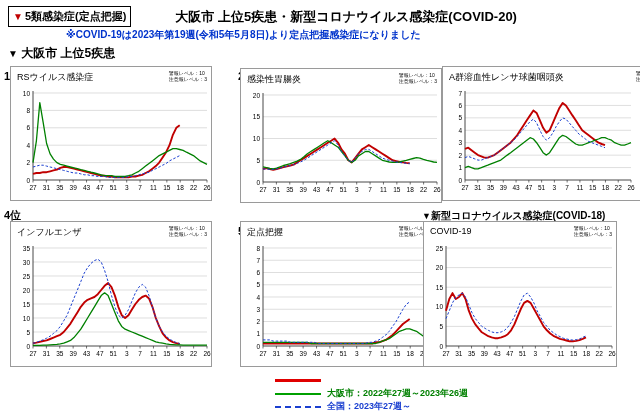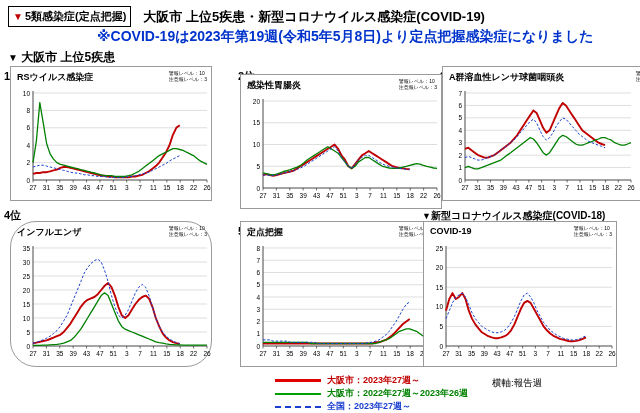--- a/index.html
+++ b/index.html
@@ -4,38 +4,38 @@
 <style>
   html,body{margin:0;padding:0;}
   body{
     width:640px;height:413px;background:#ffffff;
     font-family:"Liberation Sans","DejaVu Sans",sans-serif;
     color:#000;overflow:hidden;position:relative;
   }
   .page{position:relative;width:640px;height:413px;}
 
   
-  .hdr{display:flex;align-items:center;padding:6px 0 0 8px;}
+  .hdr{display:flex;align-items:center;padding:6px 0 0 8px;gap:32px;}
   .hdr-badge{
     border:1px solid #000;font-size:11px;padding:2px 4px;font-weight:bold;
     white-space:nowrap;
   }
   .hdr-badge .tri{color:#c00000;font-size:10px;margin-right:2px;}
   .hdr-title{font-size:13px;font-weight:bold;margin-left:12px;white-space:nowrap;}
   .hdr-note{
-    font-size:14px;color:#0033cc;font-weight:bold;margin:1px 0 0 97px;
+    font-size:10px;color:#0033cc;font-weight:bold;margin:1px 0 0 66px;
   }
   .sec-title{font-size:12px;font-weight:bold;margin:3px 0 0 8px;}
   .sec-title .tri{color:#000;font-size:10px;}
 
   
   .rank{position:absolute;font-size:11px;font-weight:bold;margin-top:15px;}
   .panel{position:absolute;border:1px solid #9a9a9a;background:#fff;}
   .panel-title{
-    position:absolute;left:6px;top:4px;font-size:9px;font-weight:bold;
+    position:absolute;left:6px;top:4px;font-size:9px;font-weight:normal;
   }
   .legend-box{
     position:absolute;right:4px;top:3px;font-size:5px;line-height:1.25;
     text-align:left;color:#000;
   }
   .legend-box div{white-space:nowrap;}
   .covid-head{position:absolute;font-size:10px;font-weight:bold;white-space:nowrap;}
   .covid-head .tri{color:#000;font-size:9px;}
 
   
@@ -53,21 +53,21 @@
 </style>
 </head>
 <body>
 
 <div class="page">
 
   <div class="hdr">
     <div class="hdr-badge">
       <span class="tri">▼</span><span>5類感染症(定点把握)</span>
     </div>
-    <div class="hdr-title">大阪市 上位5疾患・新型コロナウイルス感染症(COVID-19)</div>
+    <div class="hdr-title">大阪市 上位5疾患・新型コロナウイルス感染症(COVID-20)</div>
   </div>
   <div class="hdr-note">※COVID-19は2023年第19週(令和5年5月8日)より定点把握感染症になりました</div>
   <div class="sec-title">
     <span class="tri">▼</span>
     <span>大阪市 上位5疾患</span>
   </div>
 
   <div class="rank" style="left:4px;top:54px;">1位</div>
   <div class="rank" style="left:238px;top:54px;">2位</div>
   <div class="rank" style="left:440px;top:54px;">3位</div>
@@ -124,21 +124,21 @@
         <text x="169.23076923076923" y="123" text-anchor="middle" font-size="6.5" font-family="Liberation Sans, sans-serif" fill="#000">18</text>
         <line x1="182.61538461538458" x2="182.61538461538458" y1="113" y2="115.5" stroke="#333" stroke-width="0.7"></line>
         <text x="182.61538461538458" y="123" text-anchor="middle" font-size="6.5" font-family="Liberation Sans, sans-serif" fill="#000">22</text>
         <line x1="196" x2="196" y1="113" y2="115.5" stroke="#333" stroke-width="0.7"></line>
         <text x="196" y="123" text-anchor="middle" font-size="6.5" font-family="Liberation Sans, sans-serif" fill="#000">26</text>
         <path d="M22.0 106.9 L25.4 106.0 L28.8 106.0 L32.2 105.2 L35.6 105.2 L39.1 104.3 L42.5 103.4 L45.9 102.6 L49.3 100.8 L52.7 100.0 L56.1 100.0 L59.5 100.8 L62.9 101.7 L66.4 102.6 L69.8 103.4 L73.2 104.3 L76.6 105.2 L80.0 106.0 L83.4 106.9 L86.8 107.8 L90.2 108.7 L93.6 108.7 L97.1 109.5 L100.5 109.5 L103.9 110.4 L107.3 110.4 L110.7 110.4 L114.1 110.4 L117.5 110.4 L120.9 109.5 L124.4 109.5 L127.8 108.7 L131.2 107.8 L134.6 106.0 L138.0 104.3 L141.4 101.7 L144.8 99.1 L148.2 95.6 L151.6 90.4 L155.1 85.2 L158.5 78.2 L161.9 67.8 L165.3 60.8 L168.7 58.2" fill="none" stroke="#c00000" stroke-width="1.9" stroke-linejoin="round"></path>
         <path d="M22.0 95.6 L25.4 73.8 L28.8 35.6 L32.2 55.6 L35.6 76.5 L39.1 86.9 L42.5 92.1 L45.9 95.6 L49.3 97.3 L52.7 98.2 L56.1 99.1 L59.5 100.0 L62.9 100.8 L66.4 101.7 L69.8 102.6 L73.2 103.4 L76.6 104.3 L80.0 105.2 L83.4 106.0 L86.8 106.9 L90.2 107.8 L93.6 108.7 L97.1 108.7 L100.5 108.7 L103.9 109.5 L107.3 109.5 L110.7 109.5 L114.1 109.5 L117.5 108.7 L120.9 107.8 L124.4 106.0 L127.8 104.3 L131.2 101.7 L134.6 99.1 L138.0 96.5 L141.4 93.9 L144.8 91.3 L148.2 88.6 L151.6 86.9 L155.1 85.2 L158.5 83.4 L161.9 81.7 L165.3 81.7 L168.7 82.5 L172.1 83.4 L175.5 85.2 L178.9 86.9 L182.4 88.6 L185.8 91.3 L189.2 93.9 L192.6 95.6 L196.0 97.3" fill="none" stroke="#008000" stroke-width="1.3" stroke-linejoin="round"></path>
         <path d="M22.0 100.0 L25.4 99.1 L28.8 98.2 L32.2 98.2 L35.6 99.1 L39.1 100.0 L42.5 100.8 L45.9 101.7 L49.3 102.6 L52.7 103.4 L56.1 104.3 L59.5 105.2 L62.9 106.0 L66.4 106.0 L69.8 106.9 L73.2 107.8 L76.6 107.8 L80.0 108.7 L83.4 108.7 L86.8 109.5 L90.2 109.5 L93.6 109.5 L97.1 110.4 L100.5 110.4 L103.9 110.4 L107.3 110.4 L110.7 110.4 L114.1 110.4 L117.5 109.5 L120.9 109.5 L124.4 108.7 L127.8 107.8 L131.2 106.9 L134.6 106.0 L138.0 105.2 L141.4 103.4 L144.8 101.7 L148.2 100.0 L151.6 98.2 L155.1 96.5 L158.5 93.9 L161.9 92.1 L165.3 90.4 L168.7 88.6" fill="none" stroke="#1a3fd0" stroke-width="1" stroke-dasharray="2.5,1.8" stroke-linejoin="round"></path>
       </svg>
     </div>
-  <div class="panel" style="left:240px;top:74px;width:200px;height:133px;" id="p1">
+  <div class="panel" style="left:240px;top:68px;width:200px;height:133px;" id="p1">
       <div class="panel-title">感染性胃腸炎</div>
       <div class="legend-box">
         <div>警報レベル：10</div>
         <div>注意報レベル：3</div>
       </div>
       <svg width="202" height="135" style="position: absolute; left: 0px; top: 0px;">
         <line x1="22" x2="196" y1="113" y2="113" stroke="#333" stroke-width="0.9"></line>
         <text x="19" y="115.5" text-anchor="end" font-size="6.5" font-family="Liberation Sans, sans-serif" fill="#000">0</text>
         <line x1="22" x2="196" y1="91.25" y2="91.25" stroke="#d0d0d0" stroke-width="0.7"></line>
         <text x="19" y="93.75" text-anchor="end" font-size="6.5" font-family="Liberation Sans, sans-serif" fill="#000">5</text>
@@ -232,21 +232,21 @@
         <text x="162.46153846153848" y="123" text-anchor="middle" font-size="6.5" font-family="Liberation Sans, sans-serif" fill="#000">18</text>
         <line x1="175.23076923076923" x2="175.23076923076923" y1="113" y2="115.5" stroke="#333" stroke-width="0.7"></line>
         <text x="175.23076923076923" y="123" text-anchor="middle" font-size="6.5" font-family="Liberation Sans, sans-serif" fill="#000">22</text>
         <line x1="188" x2="188" y1="113" y2="115.5" stroke="#333" stroke-width="0.7"></line>
         <text x="188" y="123" text-anchor="middle" font-size="6.5" font-family="Liberation Sans, sans-serif" fill="#000">26</text>
         <path d="M22.0 81.9 L25.3 80.7 L28.5 83.2 L31.8 85.7 L35.0 88.1 L38.3 89.4 L41.5 90.6 L44.8 90.6 L48.0 89.4 L51.3 88.1 L54.5 85.7 L57.8 83.2 L61.1 80.7 L64.3 78.2 L67.6 75.7 L70.8 72.0 L74.1 68.3 L77.3 63.3 L80.6 58.3 L83.8 53.3 L87.1 48.4 L90.4 43.4 L93.6 45.9 L96.9 53.3 L100.1 60.8 L103.4 65.8 L106.6 63.3 L109.9 55.8 L113.1 48.4 L116.4 40.9 L119.6 35.9 L122.9 38.4 L126.2 43.4 L129.4 48.4 L132.7 53.3 L135.9 58.3 L139.2 63.3 L142.4 65.8 L145.7 68.3 L148.9 70.7 L152.2 73.2 L155.5 75.7 L158.7 77.0 L162.0 78.2" fill="none" stroke="#c00000" stroke-width="1.9" stroke-linejoin="round"></path>
         <path d="M22.0 100.6 L25.3 99.3 L28.5 100.6 L31.8 101.8 L35.0 101.8 L38.3 100.6 L41.5 99.3 L44.8 98.1 L48.0 96.8 L51.3 95.6 L54.5 94.4 L57.8 93.1 L61.1 90.6 L64.3 88.1 L67.6 85.7 L70.8 83.2 L74.1 80.7 L77.3 78.2 L80.6 75.7 L83.8 73.2 L87.1 70.7 L90.4 72.0 L93.6 75.7 L96.9 80.7 L100.1 85.7 L103.4 88.1 L106.6 85.7 L109.9 80.7 L113.1 75.7 L116.4 70.7 L119.6 68.3 L122.9 69.5 L126.2 72.0 L129.4 74.5 L132.7 77.0 L135.9 78.2 L139.2 78.2 L142.4 77.0 L145.7 75.7 L148.9 74.5 L152.2 73.2 L155.5 72.0 L158.7 70.7 L162.0 70.7 L165.2 72.0 L168.5 73.2 L171.7 75.7 L175.0 77.0 L178.2 78.2 L181.5 78.2 L184.7 77.0 L188.0 75.7" fill="none" stroke="#008000" stroke-width="1.3" stroke-linejoin="round"></path>
         <path d="M22.0 90.6 L25.3 89.4 L28.5 90.6 L31.8 91.9 L35.0 93.1 L38.3 93.1 L41.5 91.9 L44.8 90.6 L48.0 89.4 L51.3 88.1 L54.5 85.7 L57.8 83.2 L61.1 80.7 L64.3 78.2 L67.6 75.7 L70.8 73.2 L74.1 69.5 L77.3 65.8 L80.6 62.0 L83.8 58.3 L87.1 54.6 L90.4 52.1 L93.6 55.8 L96.9 63.3 L100.1 69.5 L103.4 73.2 L106.6 70.7 L109.9 65.8 L113.1 59.6 L116.4 54.6 L119.6 50.9 L122.9 52.1 L126.2 55.8 L129.4 59.6 L132.7 63.3 L135.9 67.0 L139.2 69.5 L142.4 72.0 L145.7 74.5 L148.9 75.7 L152.2 77.0 L155.5 78.2 L158.7 79.4 L162.0 80.7" fill="none" stroke="#1a3fd0" stroke-width="1" stroke-dasharray="2.5,1.8" stroke-linejoin="round"></path>
       </svg>
     </div>
-  <div class="panel" style="left:10px;top:221px;width:200px;height:144px;border-radius:26px;" id="p3">
+  <div class="panel" style="left:10px;top:221px;width:200px;height:144px;" id="p3">
       <div class="panel-title">インフルエンザ</div>
       <div class="legend-box">
         <div>警報レベル：10</div>
         <div>注意報レベル：3</div>
       </div>
       <svg width="202" height="146" style="position: absolute; left: 0px; top: 0px;">
         <line x1="22" x2="196" y1="124" y2="124" stroke="#333" stroke-width="0.9"></line>
         <text x="19" y="126.5" text-anchor="end" font-size="6.5" font-family="Liberation Sans, sans-serif" fill="#000">0</text>
         <line x1="22" x2="196" y1="110" y2="110" stroke="#d0d0d0" stroke-width="0.7"></line>
         <text x="19" y="112.5" text-anchor="end" font-size="6.5" font-family="Liberation Sans, sans-serif" fill="#000">5</text>
@@ -405,29 +405,27 @@
         <text x="188" y="134" text-anchor="middle" font-size="6.5" font-family="Liberation Sans, sans-serif" fill="#000">26</text>
         <path d="M22.0 88.7 L25.3 77.0 L28.5 71.1 L31.8 77.0 L35.0 75.0 L38.3 71.1 L41.5 77.0 L44.8 88.7 L48.0 96.6 L51.3 102.4 L54.5 106.4 L57.8 110.3 L61.1 112.2 L64.3 114.2 L67.6 115.4 L70.8 116.2 L74.1 116.2 L77.3 115.4 L80.6 114.2 L83.8 112.2 L87.1 108.3 L90.4 102.4 L93.6 94.6 L96.9 86.8 L100.1 80.9 L103.4 78.9 L106.6 80.9 L109.9 86.8 L113.1 92.6 L116.4 98.5 L119.6 104.4 L122.9 108.3 L126.2 111.5 L129.4 113.8 L132.7 115.4 L135.9 116.9 L139.2 117.7 L142.4 118.5 L145.7 119.3 L148.9 119.3 L152.2 118.9 L155.5 118.1 L158.7 116.9 L162.0 115.4" fill="none" stroke="#c00000" stroke-width="1.9" stroke-linejoin="round"></path>
         <path d="M22.0 96.6 L25.3 88.7 L28.5 80.9 L31.8 75.0 L35.0 73.0 L38.3 71.1 L41.5 75.0 L44.8 82.8 L48.0 90.7 L51.3 96.6 L54.5 100.5 L57.8 104.4 L61.1 106.4 L64.3 108.3 L67.6 109.9 L70.8 110.7 L74.1 110.7 L77.3 109.9 L80.6 108.3 L83.8 105.2 L87.1 100.5 L90.4 94.6 L93.6 86.8 L96.9 78.9 L100.1 73.0 L103.4 71.1 L106.6 75.0 L109.9 80.9 L113.1 88.7 L116.4 94.6 L119.6 100.5 L122.9 104.4 L126.2 108.3 L129.4 110.7 L132.7 113.0 L135.9 114.6 L139.2 116.2 L142.4 116.9 L145.7 117.7 L148.9 118.1 L152.2 117.7 L155.5 116.9 L158.7 115.4 L162.0 113.8" fill="none" stroke="#1a3fd0" stroke-width="1" stroke-dasharray="2.5,1.8" stroke-linejoin="round"></path>
       </svg>
     </div>
 
   <div class="footer">
     <div class="flegend">
       <div class="row">
         <span class="swatch s-red"></span>
-        <span class="lbl-red">大阪市：2023年27週～</span>
       </div>
       <div class="row">
         <span class="swatch s-green"></span>
         <span class="lbl-green">大阪市：2022年27週～2023年26週</span>
       </div>
       <div class="row">
         <span class="swatch s-blue"></span>
         <span class="lbl-blue">全国：2023年27週～</span>
       </div>
     </div>
     <div class="faxis">
-      <div>横軸:報告週</div>
     </div>
   </div>
 
 </div>
 
 </body></html>

